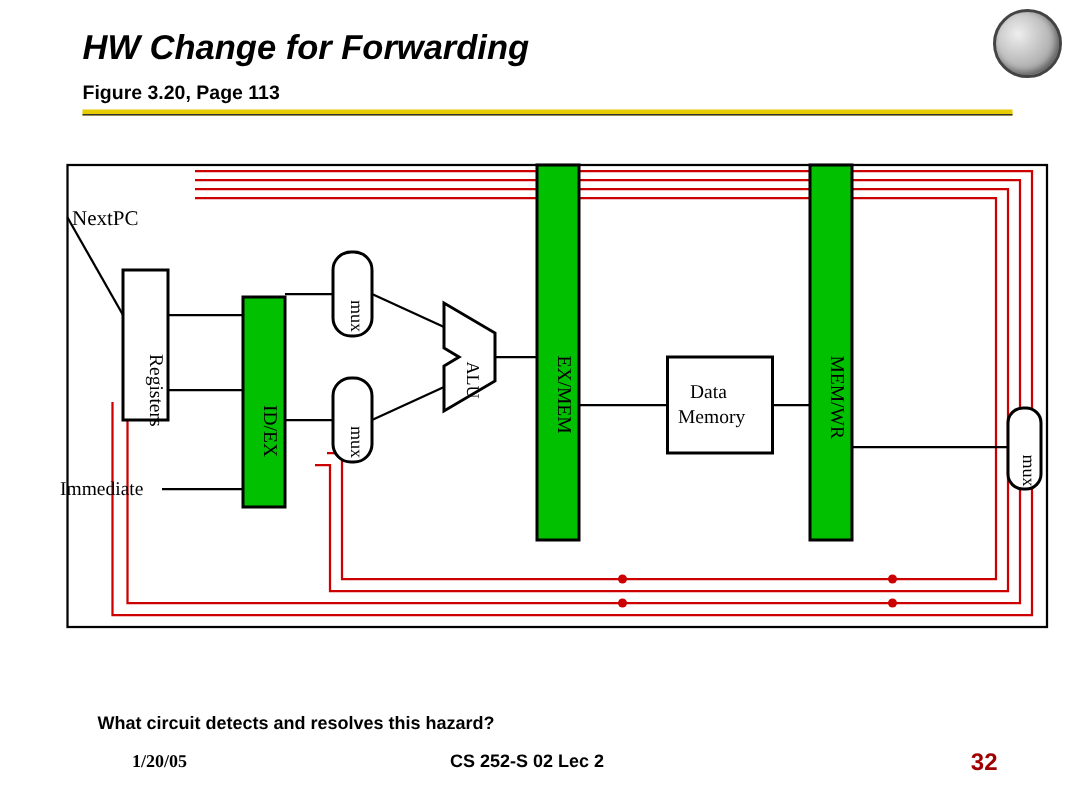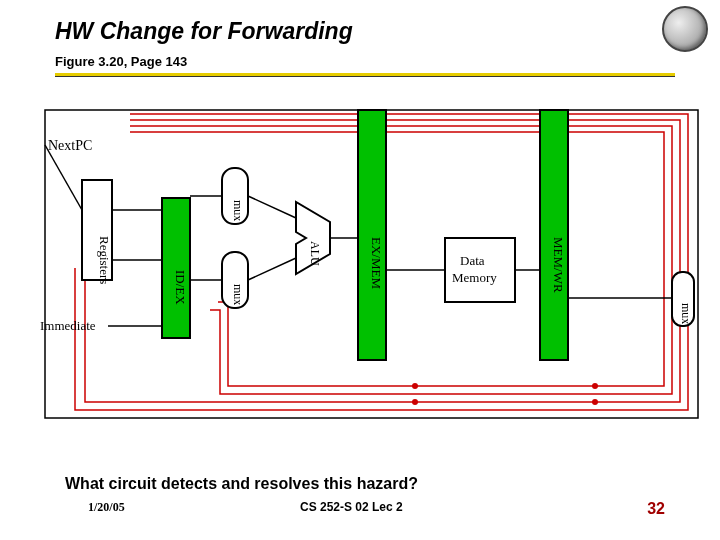--- a/index.html
+++ b/index.html
@@ -57,21 +57,21 @@
     left: 0;
     width: 720px;
     height: 340px;
   }
   .question {
     position: absolute;
     top: 475px;
     left: 65px;
     font-family: Arial, Helvetica, sans-serif;
     font-weight: bold;
-    font-size: 16px;
+    font-size: 12px;
   }
   .date {
     position: absolute;
     top: 500px;
     left: 88px;
     font-family: "Times New Roman", serif;
     font-weight: bold;
     font-size: 12px;
   }
   .course {
@@ -90,21 +90,21 @@
     font-weight: bold;
     font-size: 16px;
     color: #a00000;
   }
 </style>
 </head>
 <body>
 
 <div class="seal"></div>
 <div class="title">HW Change for Forwarding</div>
-<div class="subtitle">Figure 3.20, Page 143</div>
+<div class="subtitle">Figure 3.20, Page 113</div>
 <div class="rule"></div>
 
 <svg class="diagram" viewBox="0 0 720 340">
 
   <rect x="45" y="20" width="653" height="308" fill="none" stroke="#000" stroke-width="1.5"></rect>
 
   <path d="M 130 24 H 688 V 320 H 75 V 178" fill="none" stroke="#cc0000" stroke-width="1.5"></path>
   <path d="M 130 30 H 680 V 312 H 85 V 178" fill="none" stroke="#cc0000" stroke-width="1.5"></path>
   <path d="M 130 36 H 672 V 304 H 220 V 220 H 210" fill="none" stroke="#cc0000" stroke-width="1.5"></path>
   <path d="M 130 42 H 664 V 296 H 228 V 212 H 218" fill="none" stroke="#cc0000" stroke-width="1.5"></path>

